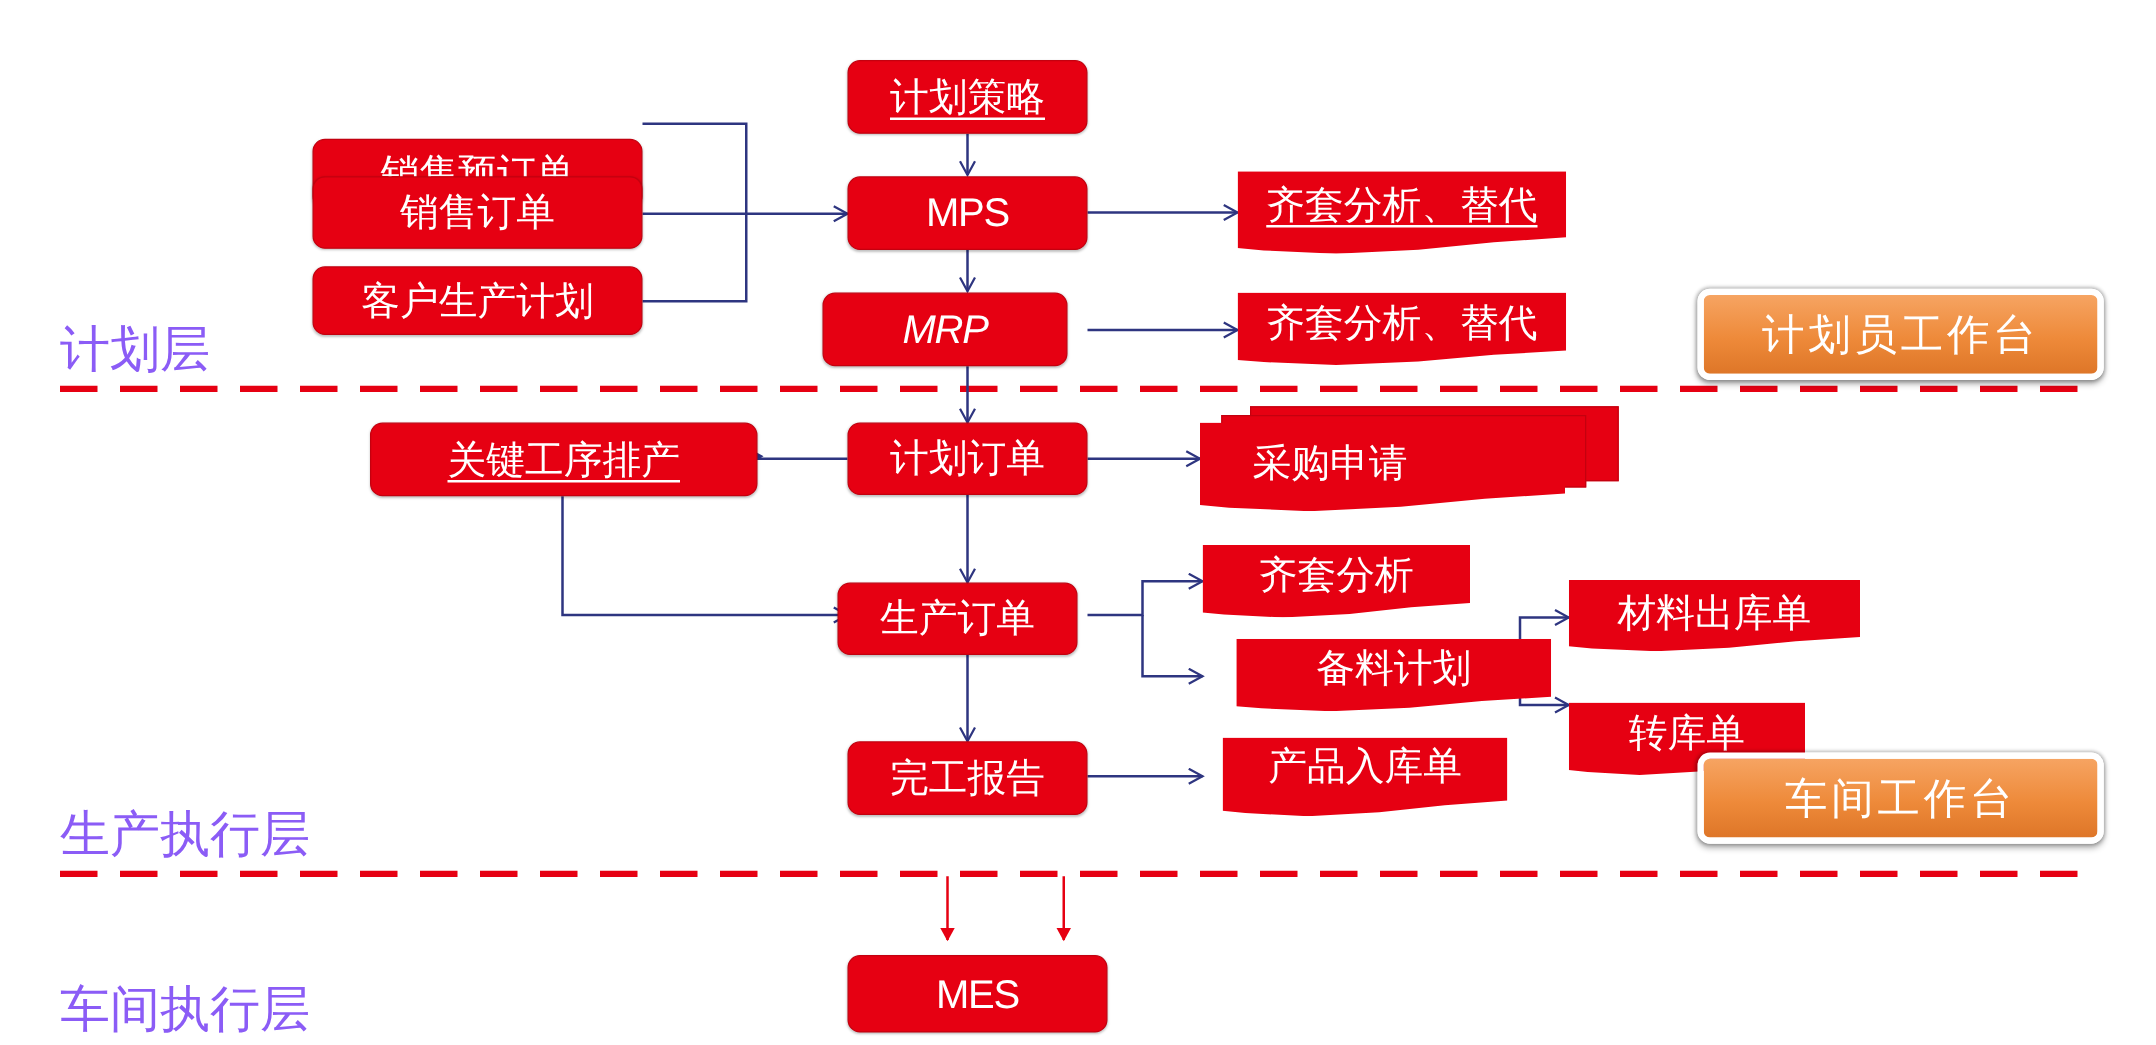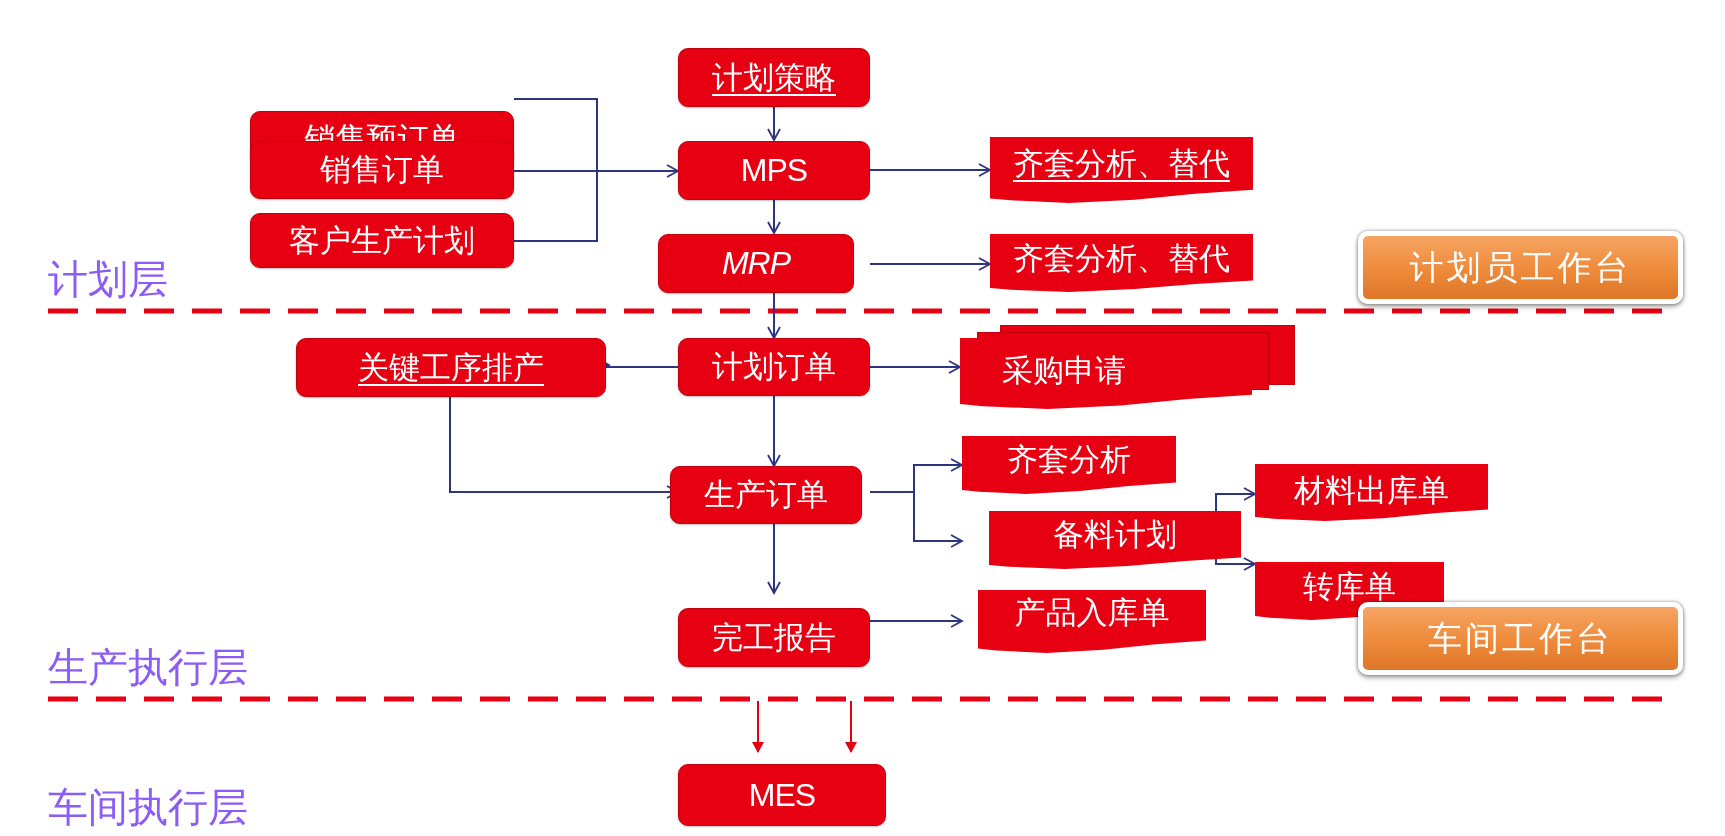--- a/index.html
+++ b/index.html
@@ -93,21 +93,21 @@
     </div>
   <div class="node rounded latin" style="left:658px; top:234px; width:196px; height:59px;font-style:italic;">
       <span>MRP</span>
     </div>
   <div class="node rounded" style="left:678px; top:338px; width:192px; height:58px;">
       <span>计划订单</span>
     </div>
   <div class="node rounded" style="left:650px; top:466px; width:192px; height:58px;margin-left:20px;">
       <span>生产订单</span>
     </div>
-  <div class="node rounded" style="left:678px; top:608px; width:192px; height:59px;">
+  <div class="node rounded" style="left:678px; top:593px; width:192px; height:59px;">
       <span>完工报告</span>
     </div>
   <div class="node rounded latin" style="left:678px; top:764px; width:208px; height:62px;">
       <span>MES</span>
     </div>
 
   <div class="node rounded" style="left:296px; top:338px; width:310px; height:59px;">
       <span class="u">关键工序排产</span>
     </div>
 

